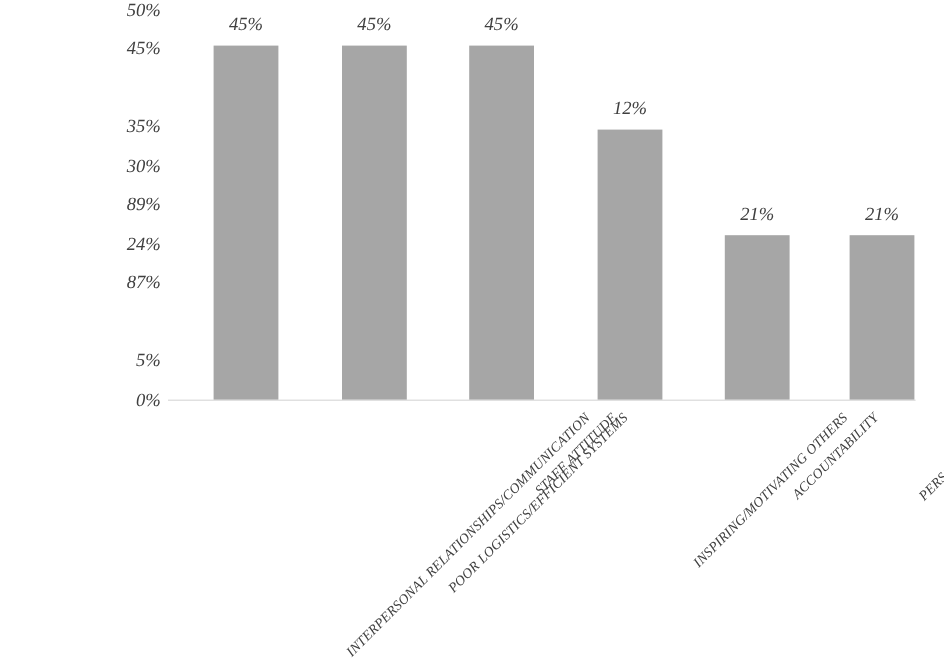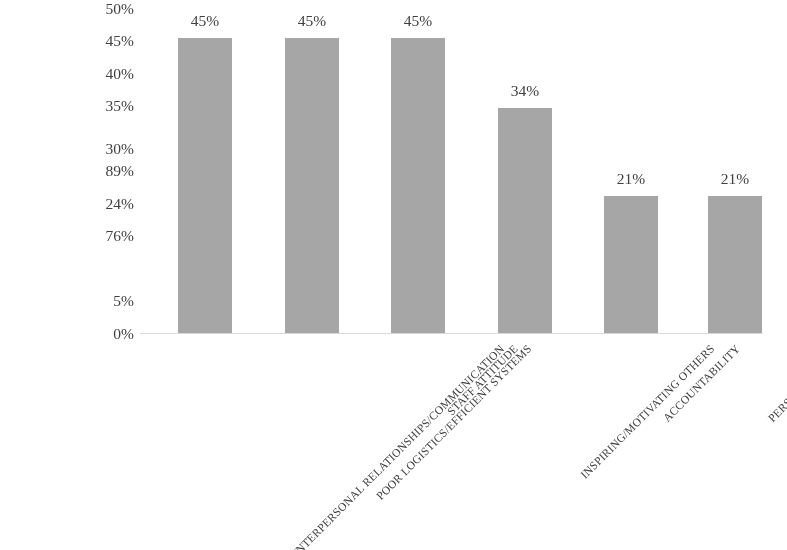--- a/index.html
+++ b/index.html
@@ -10,20 +10,21 @@
   body {
     font-family: "Liberation Serif", "DejaVu Serif", serif;
     color: #404040;
   }
   #chart-root {
     position: relative;
     width: 787px;
     height: 550px;
     background: #ffffff;
     overflow: hidden;
+    font-style: italic;
   }
 
   
   
   .plot-area {
     position: absolute;
     left: 0;
     top: 0;
     width: 787px;
     height: 340px;
@@ -111,47 +112,46 @@
 </head>
 <body>
 
 <div id="chart-root">
 
   <div class="plot-area">
 
     <div class="y-axis-labels">
       <div class="y-tick" style="top:1px;">50%</div>
       <div class="y-tick" style="top:33px;">45%</div>
-      <div class="y-tick" style="top:66px;">40%</div>
       <div class="y-tick" style="top:98px;margin-left:36px;">35%</div>
-      <div class="y-tick" style="top:141px;">30%</div>
+      <div class="y-tick" style="top:131px;">30%</div>
       <div class="y-tick" style="top:163px;">89%</div>
       <div class="y-tick" style="top:196px;">24%</div>
-      <div class="y-tick" style="top:228px;">76%</div>
+      <div class="y-tick" style="top:228px;">87%</div>
       <div class="y-tick" style="top:293px;">5%</div>
       <div class="y-tick" style="top:326px;">0%</div>
     </div>
 
     <div class="axis-line"></div>
 
     <div class="bars-layer">
       <div class="bar-group" style="left:178px;">
         <div class="bar-value" style="bottom:312px;">45%</div>
         <div class="bar-rect" style="height:295px;"></div>
       </div>
       <div class="bar-group" style="left:285px;">
         <div class="bar-value" style="bottom:312px;">45%</div>
         <div class="bar-rect" style="height:295px;"></div>
       </div>
       <div class="bar-group" style="left:391px;">
         <div class="bar-value" style="bottom:312px;">45%</div>
         <div class="bar-rect" style="height:295px;"></div>
       </div>
       <div class="bar-group" style="left:498px;">
-        <div class="bar-value" style="bottom:242px;">34%</div>
+        <div class="bar-value" style="bottom:242px;">12%</div>
         <div class="bar-rect" style="height:225px;"></div>
       </div>
       <div class="bar-group" style="left:604px;">
         <div class="bar-value" style="bottom:154px;">21%</div>
         <div class="bar-rect" style="height:137px;"></div>
       </div>
       <div class="bar-group" style="left:708px;">
         <div class="bar-value" style="bottom:154px;">21%</div>
         <div class="bar-rect" style="height:137px;"></div>
       </div>

